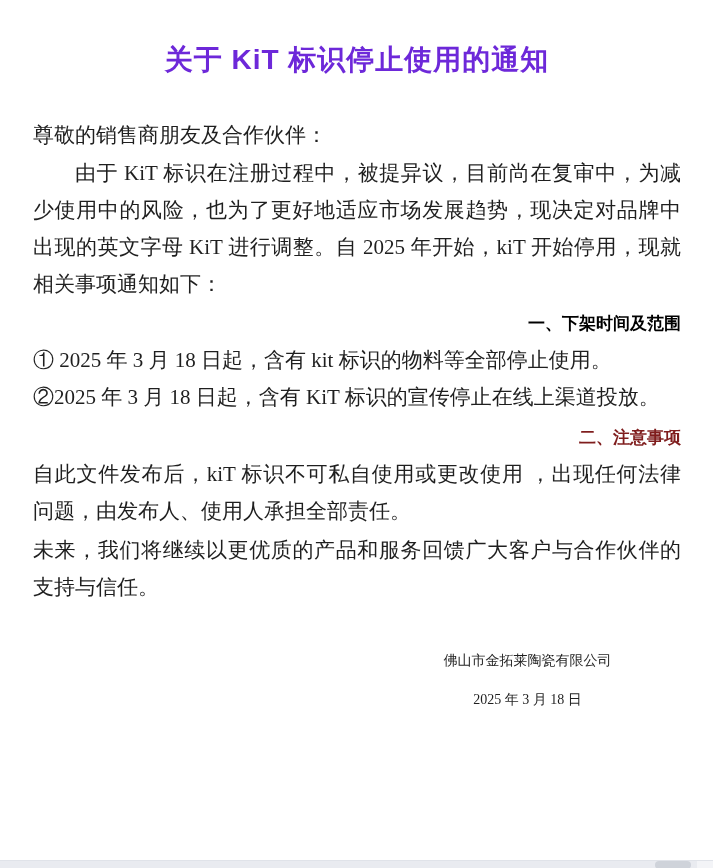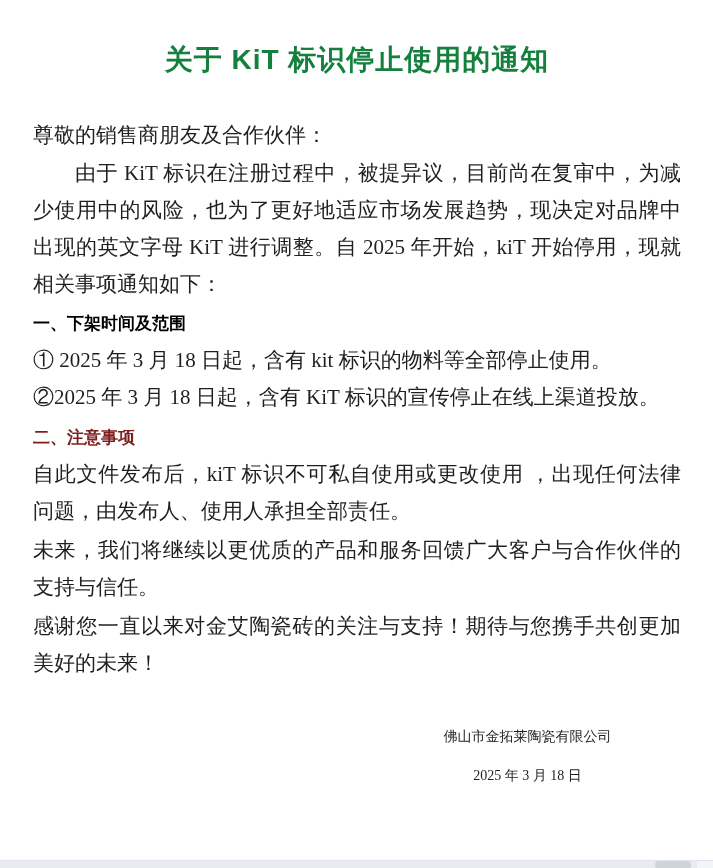--- a/index.html
+++ b/index.html
@@ -39,20 +39,21 @@
     margin-top: 1px;
     text-indent: 2em;
   }
   .sec-heading {
     margin: 0;
     font-family: "Liberation Sans", sans-serif;
     font-size: 17px;
     line-height: 37px;
     font-weight: 700;
     color: #000000;
+    text-align: right;
   }
   .sec-heading.s1 { margin-top: 2px; }
   .sec-heading.s2 { margin-top: 3px; }
   .para-c { margin-top: 2px; }
   .para-d { margin-top: 2px; }
   .signature {
     margin-top: 36px;
     margin-left: 341px;
     width: 307px;
     text-align: center;
@@ -87,40 +88,39 @@
     width: 16px;
     height: 8px;
     background: #f3f4f7;
   }
 </style>
 </head>
 <body style="background: rgb(255, 255, 255); color: rgb(31, 31, 31);">
 
 <div class="doc">
 
-  <h1 class="title" style="color: #15803d;">关于 KiT 标识停止使用的通知</h1>
+  <h1 class="title" style="color: #6d28d9;">关于 KiT 标识停止使用的通知</h1>
 
   <p class="line greeting">尊敬的销售商朋友及合作伙伴：</p>
 
   <p class="line intro">由于 KiT 标识在注册过程中，被提异议，目前尚在复审中，为减少使用中的风险，也为了更好地适应市场发展趋势，现决定对品牌中出现的英文字母 KiT 进行调整。自 2025 年开始，kiT 开始停用，现就相关事项通知如下：</p>
 
   <h2 class="sec-heading s1" style="color: rgb(0, 0, 0);">一、下架时间及范围</h2>
 
   <p class="line item">① 2025 年 3 月 18 日起，含有 kit 标识的物料等全部停止使用。</p>
 
   <p class="line item">②2025 年 3 月 18 日起，含有 KiT 标识的宣传停止在线上渠道投放。</p>
 
   <h2 class="sec-heading s2" style="color: #7f1d1d;">二、注意事项</h2>
 
   <p class="line para-a">自此文件发布后，kiT 标识不可私自使用或更改使用 ，出现任何法律问题，由发布人、使用人承担全部责任。</p>
 
 
   <p class="line para-c">未来，我们将继续以更优质的产品和服务回馈广大客户与合作伙伴的支持与信任。</p>
 
-  <p class="line para-d">感谢您一直以来对金艾陶瓷砖的关注与支持！期待与您携手共创更加美好的未来！</p>
 
   <div class="signature">
     <p class="sig-line">佛山市金拓莱陶瓷有限公司</p>
     <p class="sig-line sig-date">2025 年 3 月 18 日</p>
   </div>
 
 </div>
 
 <div class="scrollbar" style="background: rgb(233, 235, 240);">
   <div class="thumb" style="background: rgb(207, 211, 218);"></div>

